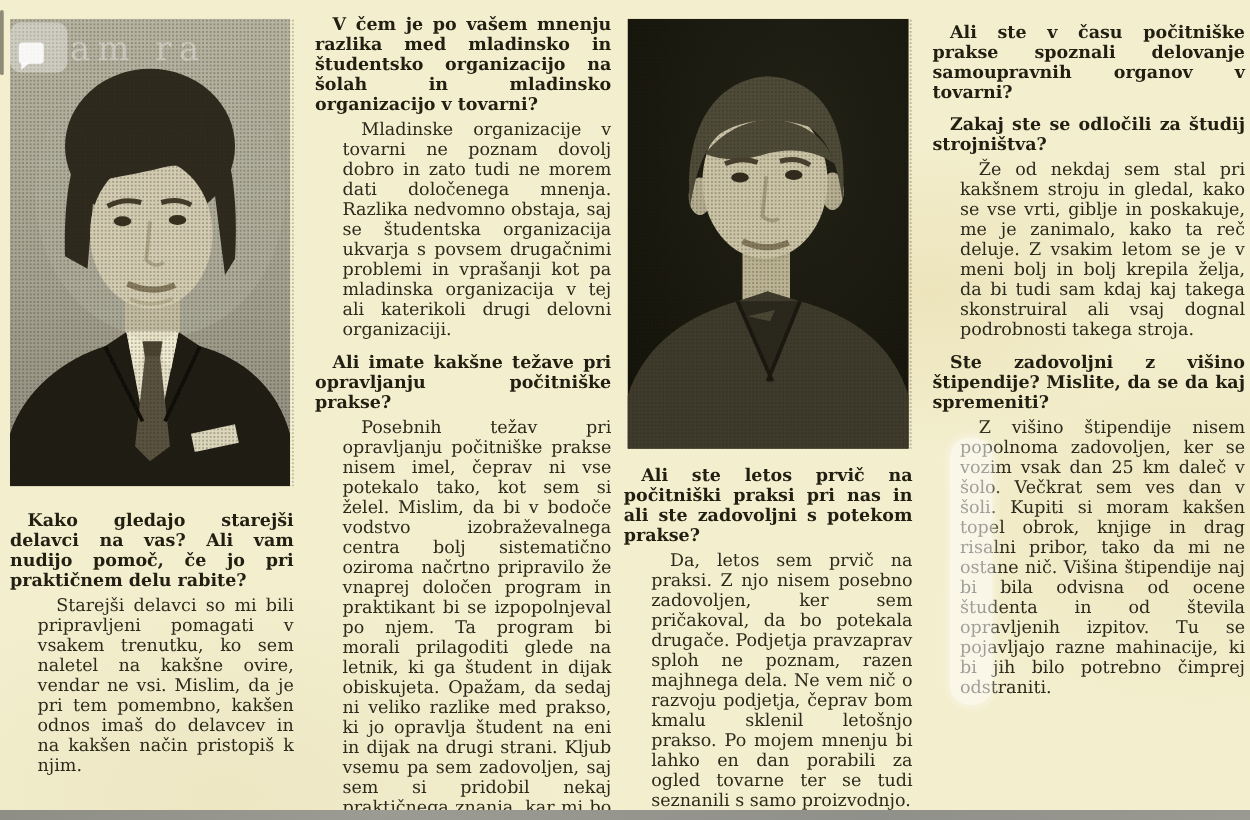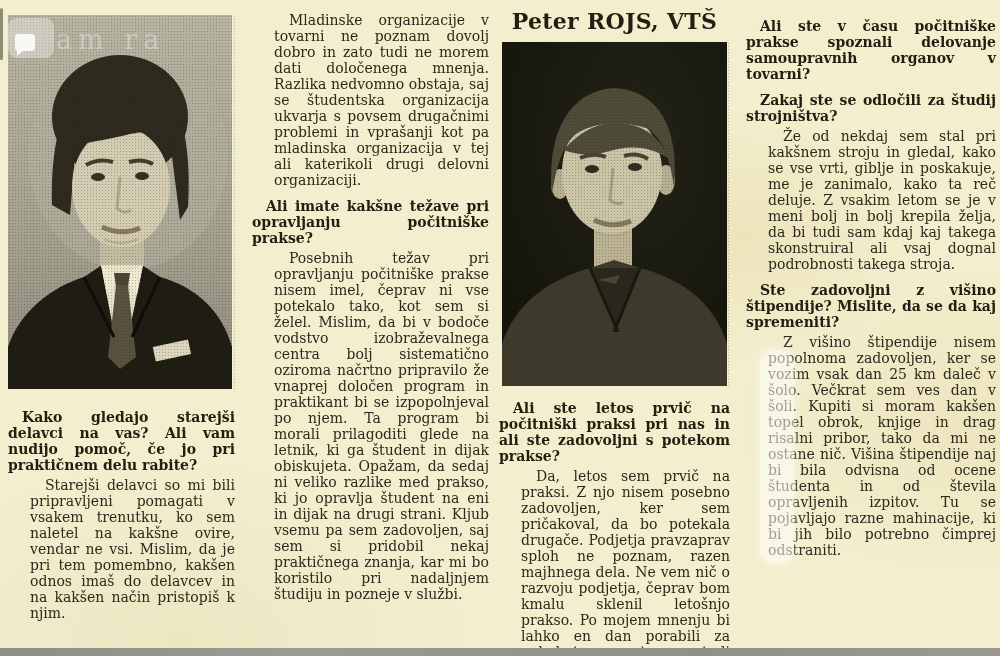--- a/index.html
+++ b/index.html
@@ -124,27 +124,27 @@
         <rect x="146" y="328" width="36" height="15" fill="#dcd6bc" transform="rotate(-12 164 336)"></rect>
       </svg>
       <div class="halftone"></div>
     </div>
 
     <p class="q">Kako gledajo starejši delavci na vas? Ali vam nudijo pomoč, če jo pri praktičnem delu rabite?</p>
     <p class="a">Starejši delavci so mi bili pripravljeni pomagati v vsakem trenutku, ko sem naletel na kakšne ovire, vendar ne vsi. Mislim, da je pri tem pomembno, kakšen odnos imaš do delavcev in na kakšen način pristopiš k njim.</p>
   </div>
 
   <div class="col col2">
+    <p class="q" style="margin-top:0;">V čem je po vašem mnenju razlika med mladinsko in študentsko organizacijo na šolah in mladinsko organizacijo v tovarni?</p>
     <p class="a">Mladinske organizacije v tovarni ne poznam dovolj dobro in zato tudi ne morem dati določenega mnenja. Razlika nedvomno obstaja, saj se študentska organizacija ukvarja s povsem drugačnimi problemi in vprašanji kot pa mladinska organizacija v tej ali katerikoli drugi delovni organizaciji.</p>
     <p class="q">Ali imate kakšne težave pri opravljanju počitniške prakse?</p>
     <p class="a">Posebnih težav pri opravljanju počitniške prakse nisem imel, čeprav ni vse potekalo tako, kot sem si želel. Mislim, da bi v bodoče vodstvo izobraževalnega centra bolj sistematično oziroma načrtno pripravilo že vnaprej določen program in praktikant bi se izpopolnjeval po njem. Ta program bi morali prilagoditi glede na letnik, ki ga študent in dijak obiskujeta. Opažam, da sedaj ni veliko razlike med prakso, ki jo opravlja študent na eni in dijak na drugi strani. Kljub vsemu pa sem zadovoljen, saj sem si pridobil nekaj praktičnega znanja, kar mi bo koristilo pri nadaljnjem študiju in pozneje v službi.</p>
   </div>
 
   <div class="col col3">
-    <div class="headline">Peter ROJS, VTŠ</div>
 
     <div class="photo-wrap" style="margin-top:7px; margin-left:3px;">
       <svg width="225" height="344" viewBox="0 0 225 344">
         <defs>
           <radialGradient id="p2bg" cx="0.6" cy="0.3" r="0.9">
             <stop offset="0" stop-color="#232217"></stop>
             <stop offset="1" stop-color="#121108"></stop>
           </radialGradient>
         </defs>
         <rect width="225" height="344" fill="url(#p2bg)"></rect>

